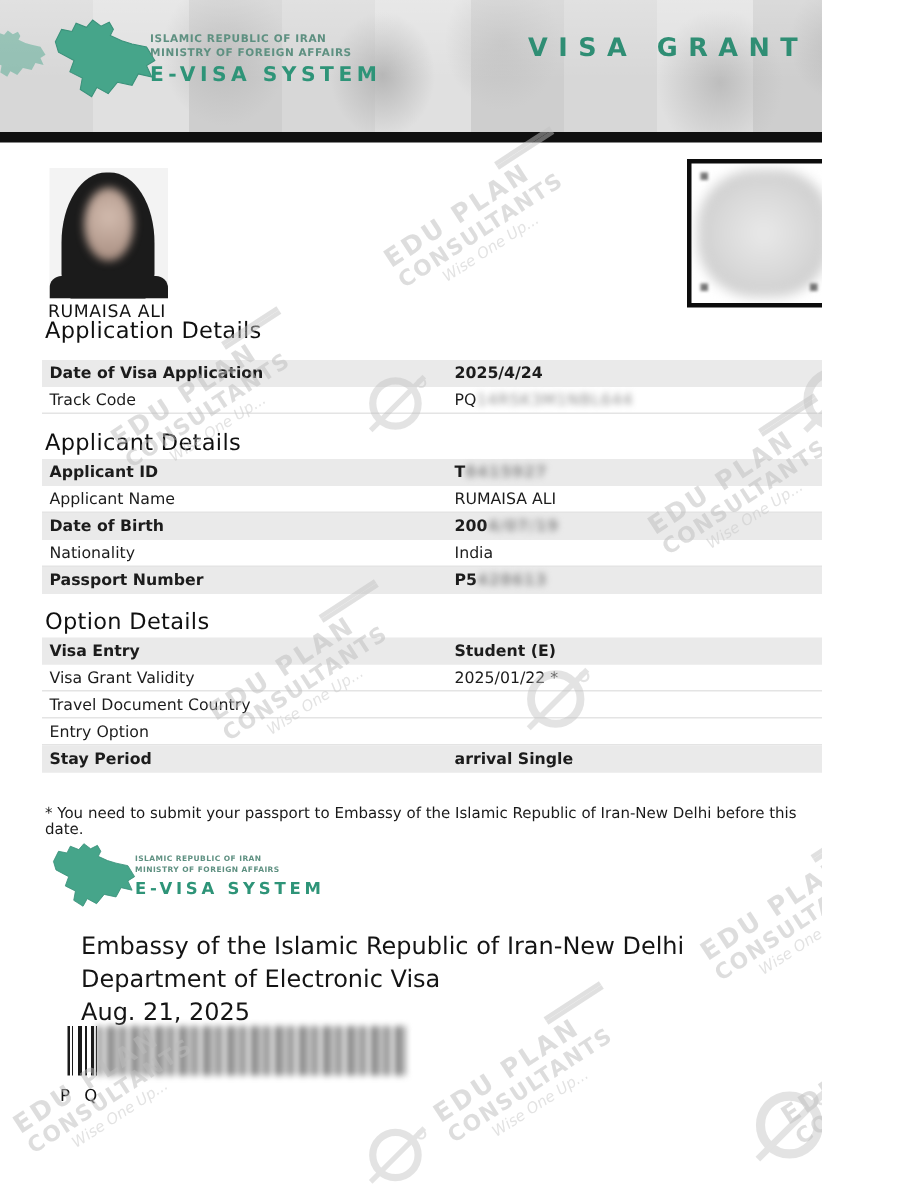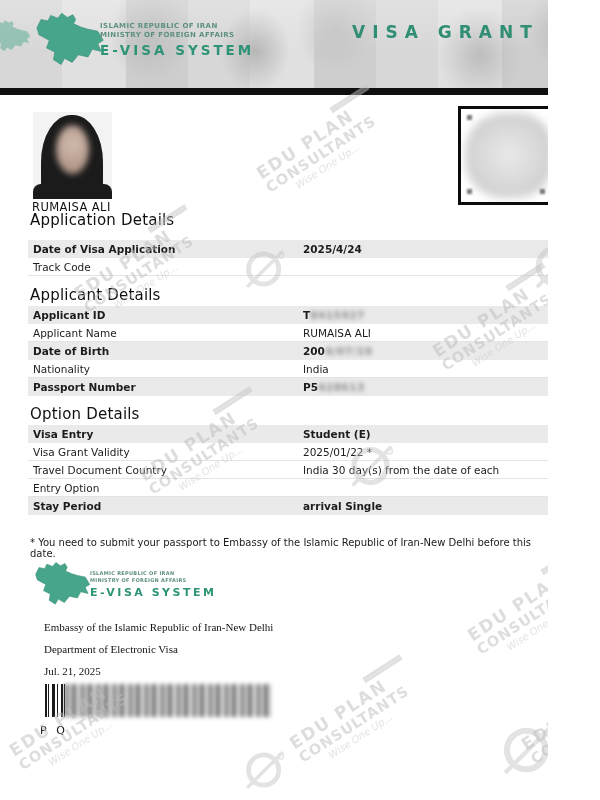--- a/index.html
+++ b/index.html
@@ -51,21 +51,21 @@
   .val { position:absolute; left:275px; white-space:nowrap; }
   .blurred { color:#8f8f8f; filter:blur(2.3px); letter-spacing:.5px; }
   .note { position:absolute; left:30px; top:537px; font-size:10px; color:#1a1a1a; z-index:1; }
 
   
   .f-brand { position:absolute; left:30px; top:558px; display:flex; z-index:1; }
   .f-map { width:62px; height:54px; }
   .f-text { margin:12px 0 0 -2px; }
   .f-line { font-size:5px; letter-spacing:.3px; color:#5e9081; font-weight:600; line-height:7px; }
   .f-evisa { font-size:11px; font-weight:bold; letter-spacing:2.5px; color:#2e9478; margin-top:2px; }
-  .embassy-line { position:absolute; left:44px; font-size:11px; color:#141414; z-index:1;font-family:Liberation Serif, serif; }
+  .embassy-line { position:absolute; left:54px; font-size:16px; color:#141414; z-index:1; }
   .barcode { position:absolute; left:45px; top:684px; width:226px; height:33px; z-index:1; }
   .bars { position:absolute; top:0; bottom:0;
           background:repeating-linear-gradient(90deg,#1a1a1a 0 2px,#fff 2px 3px,#1a1a1a 3px 4px,#fff 4px 7px,#1a1a1a 7px 10px,#fff 10px 12px,#1a1a1a 12px 13px,#fff 13px 16px); }
   .bc-sharp { left:0; width:20px; }
   .bc-blur { left:20px; right:0; filter:blur(2px); opacity:.85; }
   .bc-caption { position:absolute; left:40px; top:724px; font-size:11px; font-weight:400; letter-spacing:3px; color:#111; z-index:1; }
 
   
   .wm-layer { position:absolute; inset:0; z-index:3; pointer-events:none; }
   .wm { position:absolute; transform:rotate(-33deg); color:#bdbdbd; opacity:.5; }
@@ -114,20 +114,21 @@
   </div>
 
   <div class="sec-h" style="top:211px">Application Details</div>
   <div class="tbl" style="top:240px">
     <div class="trow g">
       <span class="lbl">Date of Visa Application</span>
       <span class="val"><span>2025/4/24</span></span>
     </div>
     <div class="trow">
       <span class="lbl">Track Code</span>
+      <span class="val"><span>PQ</span><span class="blurred">14RSK3M1NBL644</span></span>
     </div>
   </div>
 
   <div class="sec-h" style="top:286px">Applicant Details</div>
   <div class="tbl" style="top:306px">
     <div class="trow g">
       <span class="lbl">Applicant ID</span>
       <span class="val"><span>T</span><span class="blurred">8415927</span></span>
     </div>
     <div class="trow">
@@ -153,21 +154,20 @@
     <div class="trow g">
       <span class="lbl">Visa Entry</span>
       <span class="val"><span>Student (E)</span></span>
     </div>
     <div class="trow">
       <span class="lbl">Visa Grant Validity</span>
       <span class="val"><span>2025/01/22 *</span></span>
     </div>
     <div class="trow">
       <span class="lbl">Travel Document Country</span>
-      <span class="val"><span>India 30 day(s) from the date of each</span></span>
     </div>
     <div class="trow">
       <span class="lbl">Entry Option</span>
       <span class="val"><span></span></span>
     </div>
     <div class="trow g">
       <span class="lbl">Stay Period</span>
       <span class="val"><span>arrival Single</span></span>
     </div>
   </div>
@@ -179,21 +179,21 @@
       <path fill="#46A58A" stroke="#3a917a" stroke-width="1" d="M10 26 L16 14 L26 16 L30 8 L40 12 L46 5 L54 11 L62 7 L66 14 L63 20 L74 25 L84 28 L98 31 L106 44 L98 49 L103 60 L90 57 L84 68 L70 65 L61 76 L50 70 L45 79 L34 72 L36 61 L24 55 L28 44 L13 36 Z"></path>
     </svg>
     <div class="f-text">
       <div class="f-line">ISLAMIC REPUBLIC OF IRAN</div>
       <div class="f-line">MINISTRY OF FOREIGN AFFAIRS</div>
       <div class="f-evisa">E-VISA SYSTEM</div>
     </div>
   </div>
   <div class="embassy-line" style="top:621px">Embassy of the Islamic Republic of Iran-New Delhi</div>
   <div class="embassy-line" style="top:643px">Department of Electronic Visa</div>
-  <div class="embassy-line" style="top:665px">Jul. 21, 2025</div>
+  <div class="embassy-line" style="top:665px">Aug. 21, 2025</div>
   <div class="barcode">
     <div class="bars bc-sharp"></div>
     <div class="bars bc-blur"></div>
   </div>
   <div class="bc-caption">P Q</div>
 
   <div class="wm-layer">
     <div class="wm" style="left:252px; top:118px;">
       <div class="bars-deco"></div>
       <div class="l1">EDU PLAN</div>

